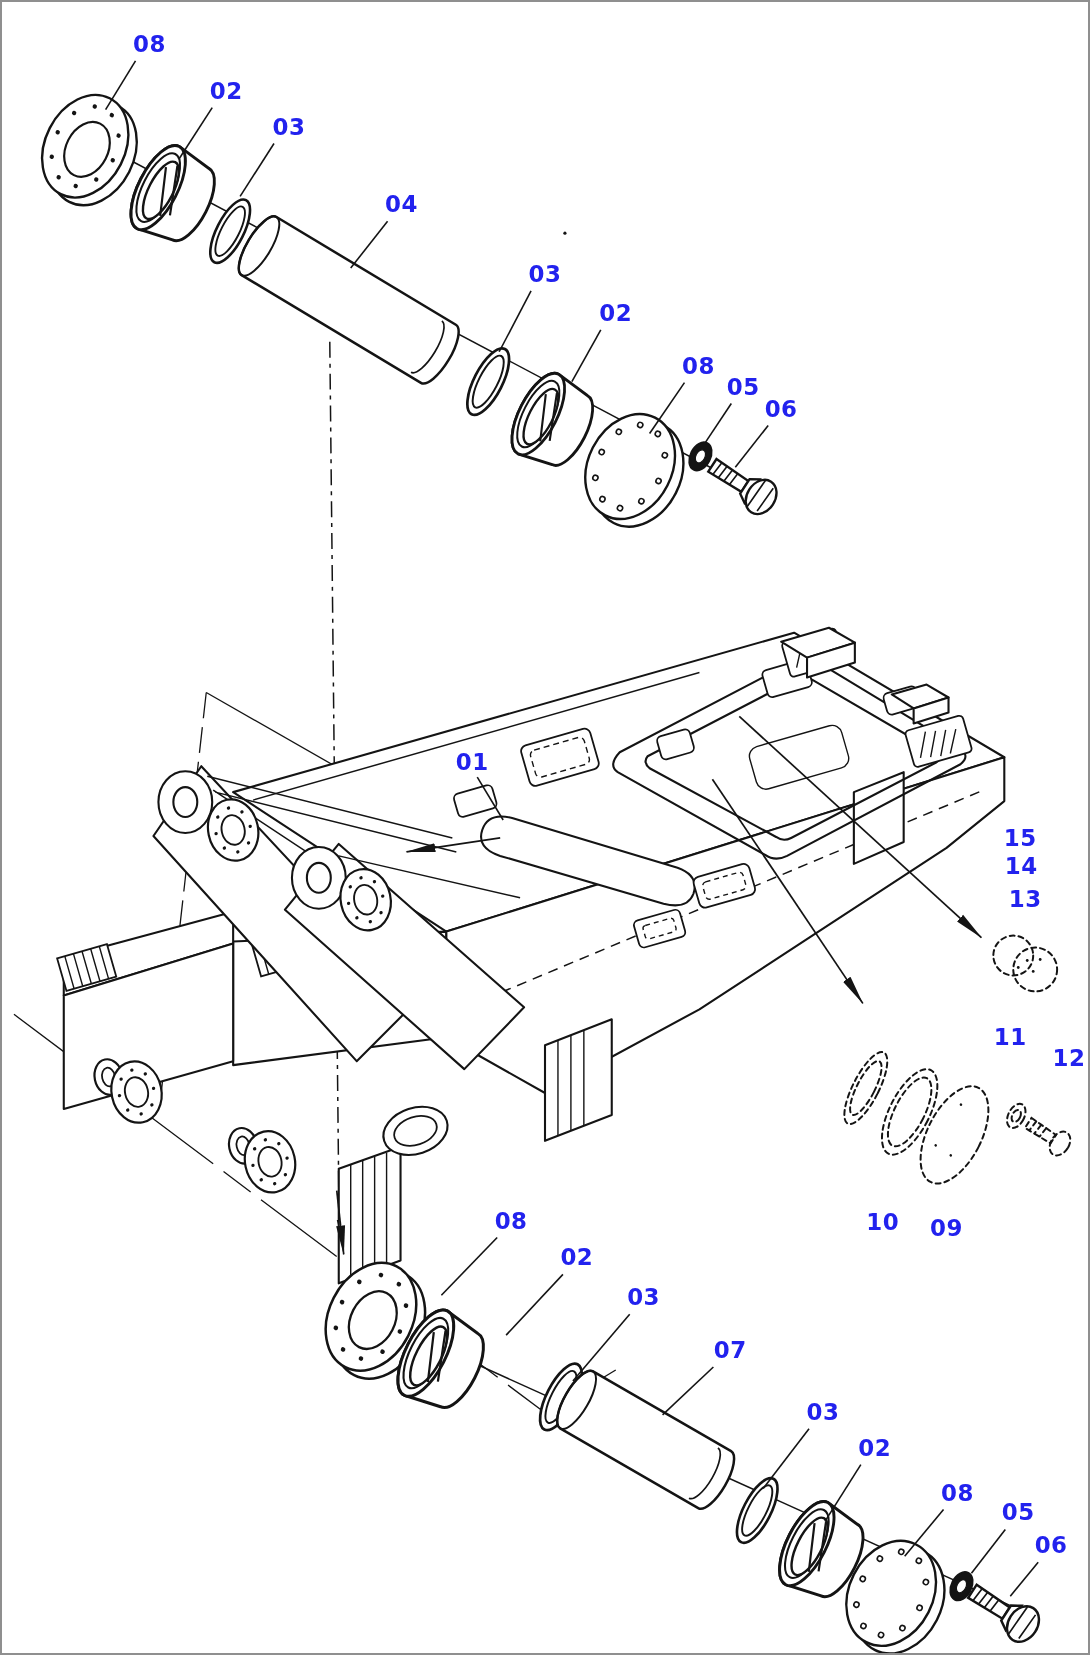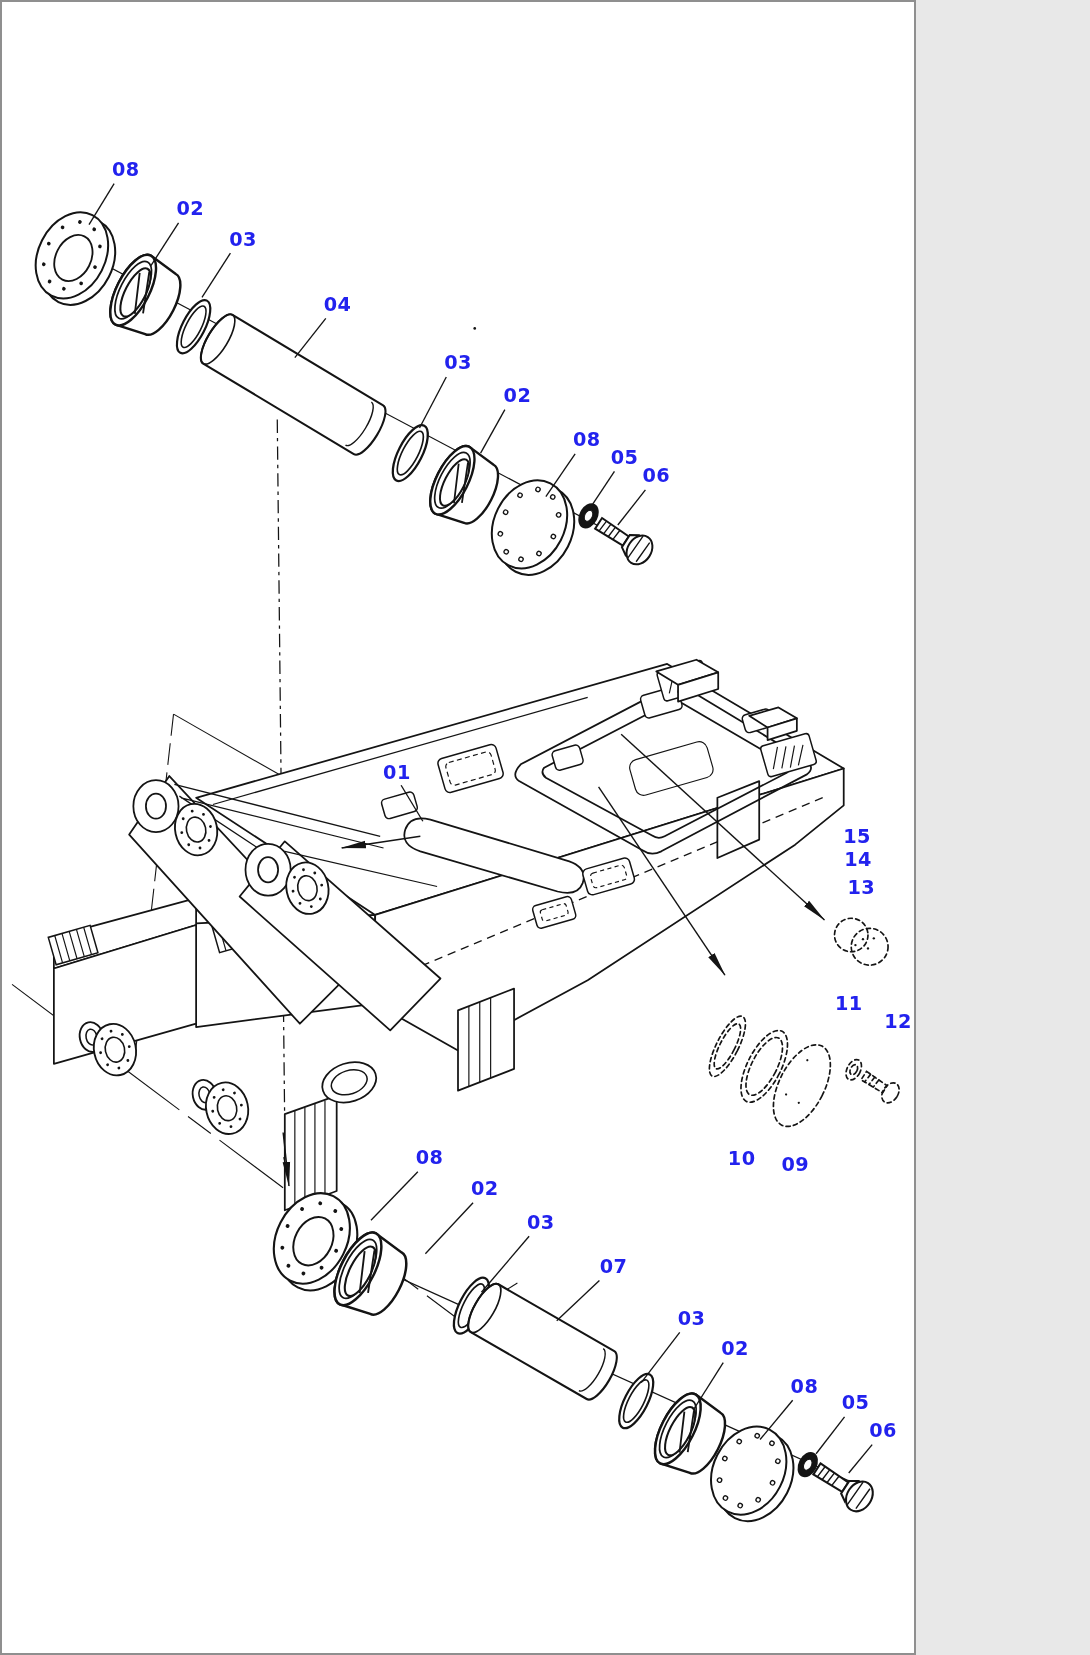--- a/index.html
+++ b/index.html
@@ -1,18 +1,18 @@
 <!DOCTYPE html>
 <html><head>
 <meta charset="utf-8">
 <style>
   html,body{margin:0;padding:0;background:#e8e8e8;}
   #page{
     position:relative;
-    width:916px;height:1655px;
+    width:1090px;height:1655px;
     background:#ffffff;
     border:2px solid #8f8f8f;
     box-sizing:border-box;
     overflow:hidden;
     font-family:"DejaVu Sans","Liberation Sans",sans-serif;
   }
   #art{position:absolute;left:0;top:0;width:100%;height:100%;}
   .frame-line{stroke:#141414;stroke-width:2.1;fill:none;stroke-linejoin:round;stroke-linecap:round;}
   .frame-face{stroke:#141414;stroke-width:2.1;fill:#ffffff;stroke-linejoin:round;}
   .thin{stroke:#141414;stroke-width:1.5;fill:none;}

